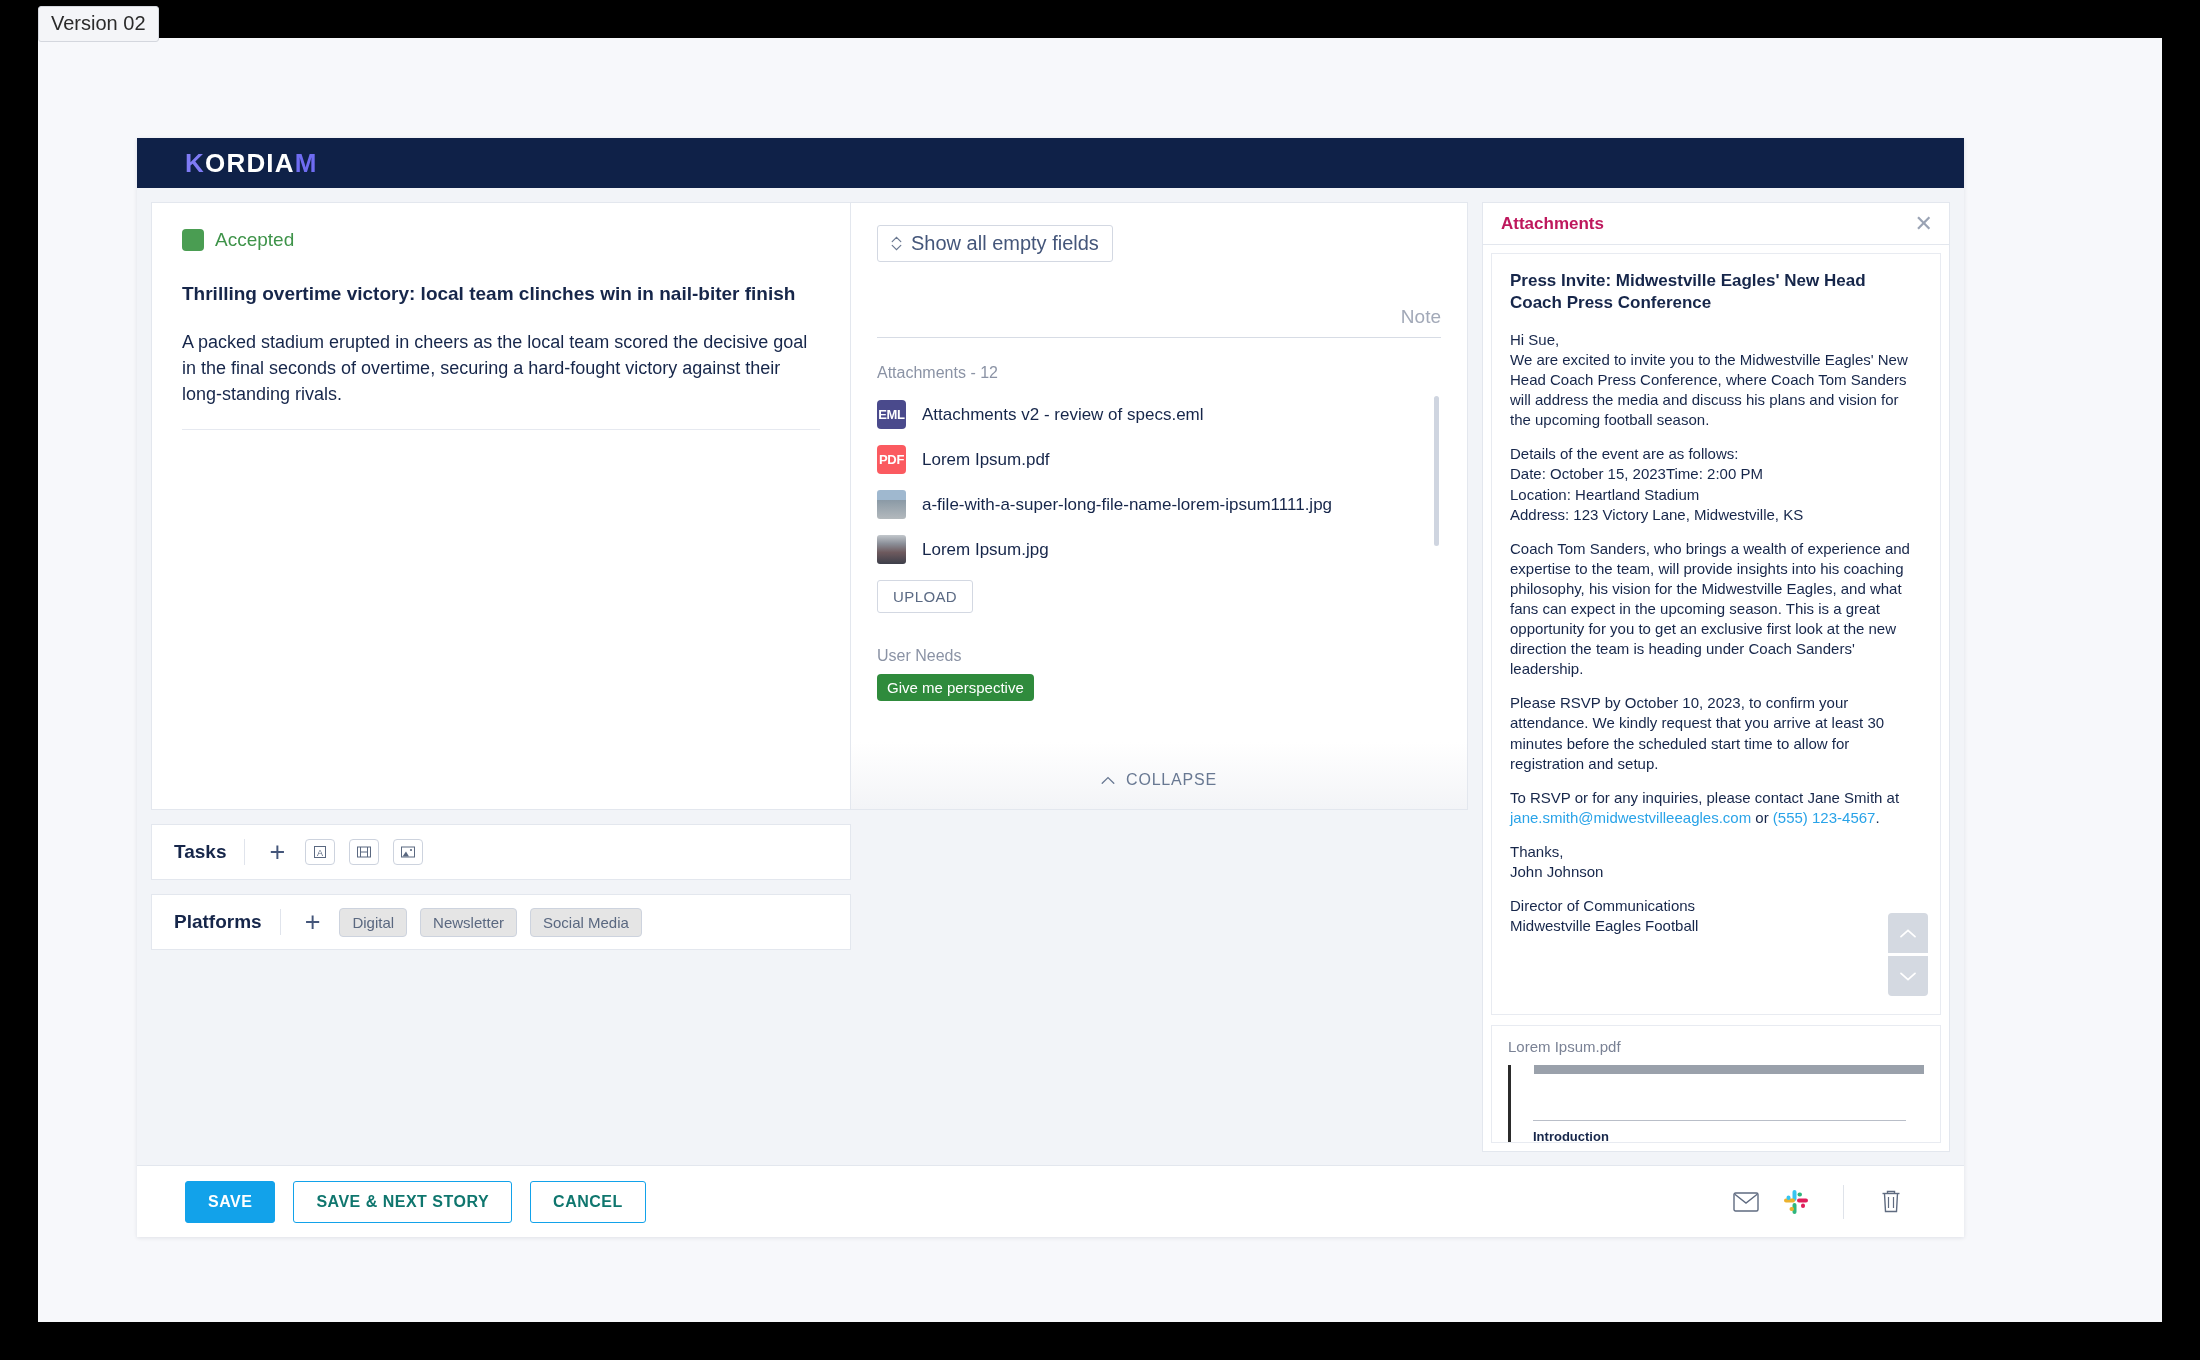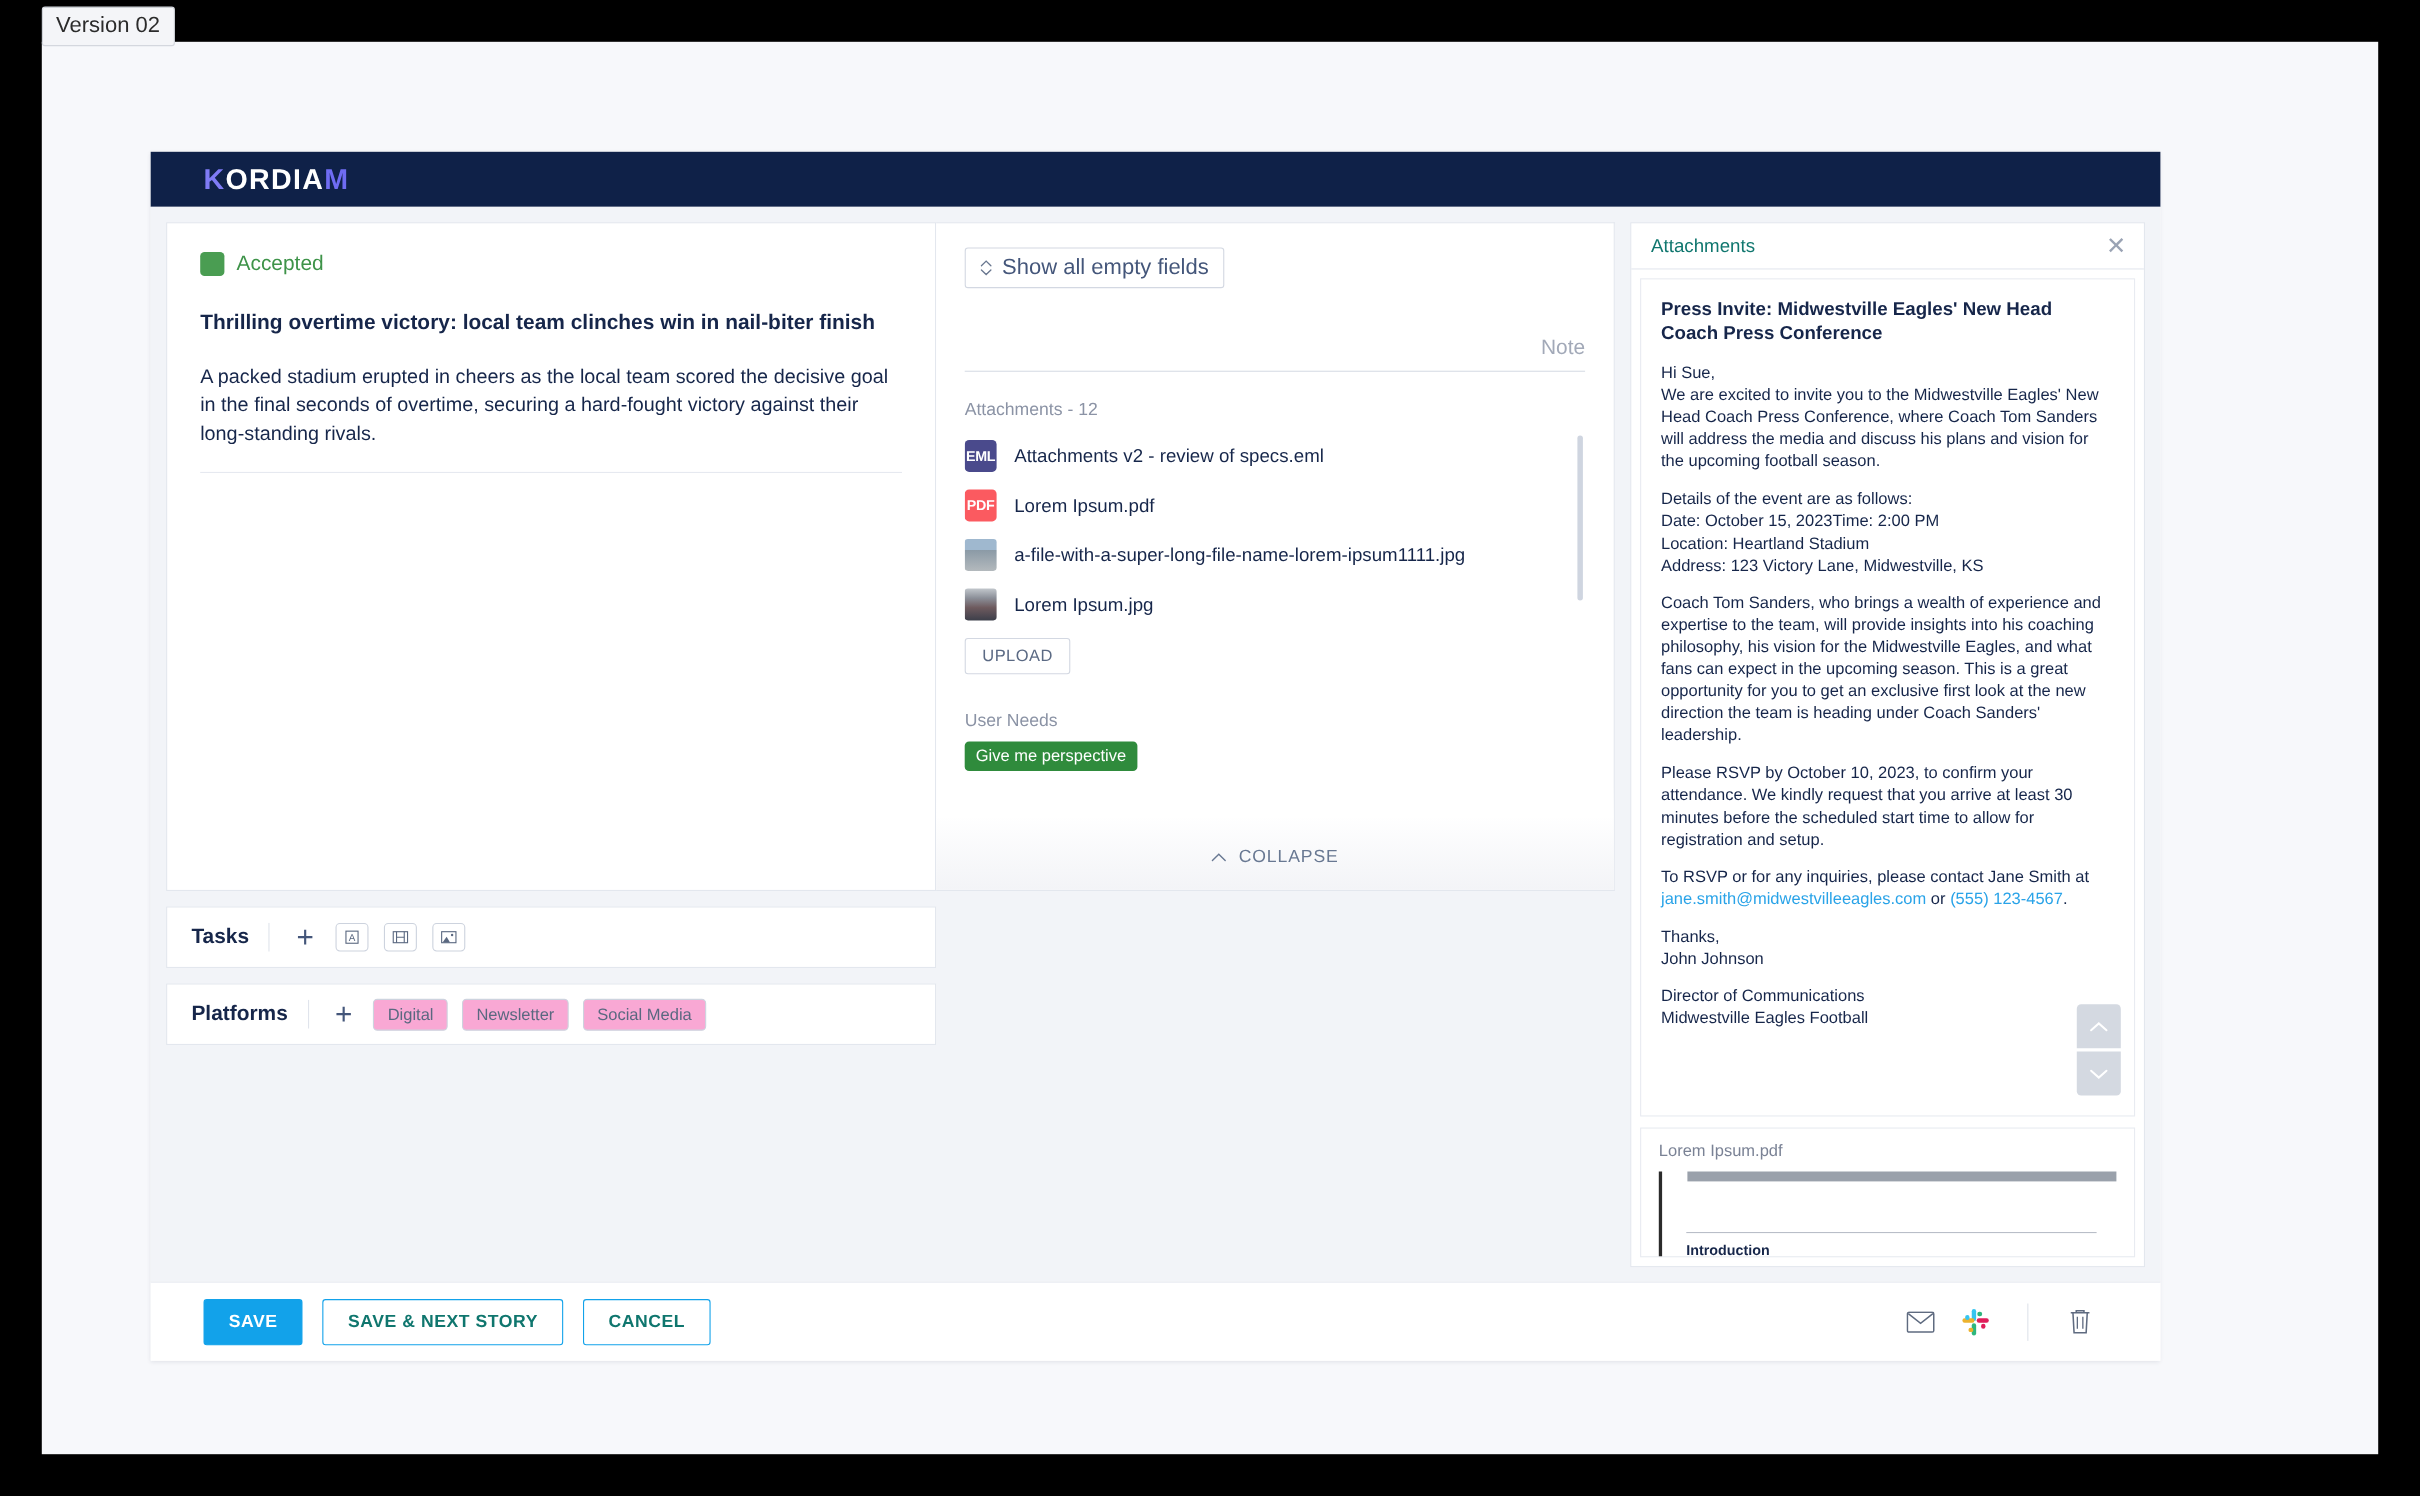--- a/index.html
+++ b/index.html
@@ -91,21 +91,21 @@
   }
   .icon-btn {
     width: 30px; height: 26px; border: 1px solid #cdd3de; border-radius: 4px;
     margin-left: 14px; display: flex; align-items: center; justify-content: center;
     cursor: pointer; background: #fff;
   }
   .icon-btn svg { display: block; }
   .tag-pill {
     border: 1px solid #cdd3de; border-radius: 4px;
     color: #5a6880; font-size: 15px;
-    padding: 5px 12px; margin-left: 13px; background: #f9a8d4; cursor: pointer;
+    padding: 5px 12px; margin-left: 13px; background: #e5e5e5; cursor: pointer;
   }
 
   .left-spacer { flex: 1; background: transparent; }
 
   
   .col-mid {
     flex: 1; min-width: 0; margin-left: 0;
     display: flex; flex-direction: column;
   }
   .mid-card {
@@ -195,21 +195,21 @@
     background: #fff; border: 1px solid #e3e7ee;
     display: flex; flex-direction: column;
     height: 950px; position: relative;
   }
   .right-head {
     height: 42px; flex: 0 0 42px;
     border-bottom: 1px solid #e3e7ee;
     display: flex; align-items: center; justify-content: space-between;
     padding: 0 16px 0 18px;
   }
-  .right-title { color: #0f766e; font-size: 17px; font-weight: 400; }
+  .right-title { color: #be185d; font-size: 17px; font-weight: 700; }
   .close-x { color: #9aa3b4; font-size: 22px; line-height: 1; cursor: pointer; }
 
   .email-body {
     flex: 1; overflow: hidden; padding: 16px 18px 10px 18px;
     position: relative;
     border: 1px solid #e8ebf1; margin: 8px 8px 0 8px;
   }
   .email-title {
     color: #16264a; font-size: 17px; font-weight: 700; line-height: 1.32;
     margin-bottom: 15px;

